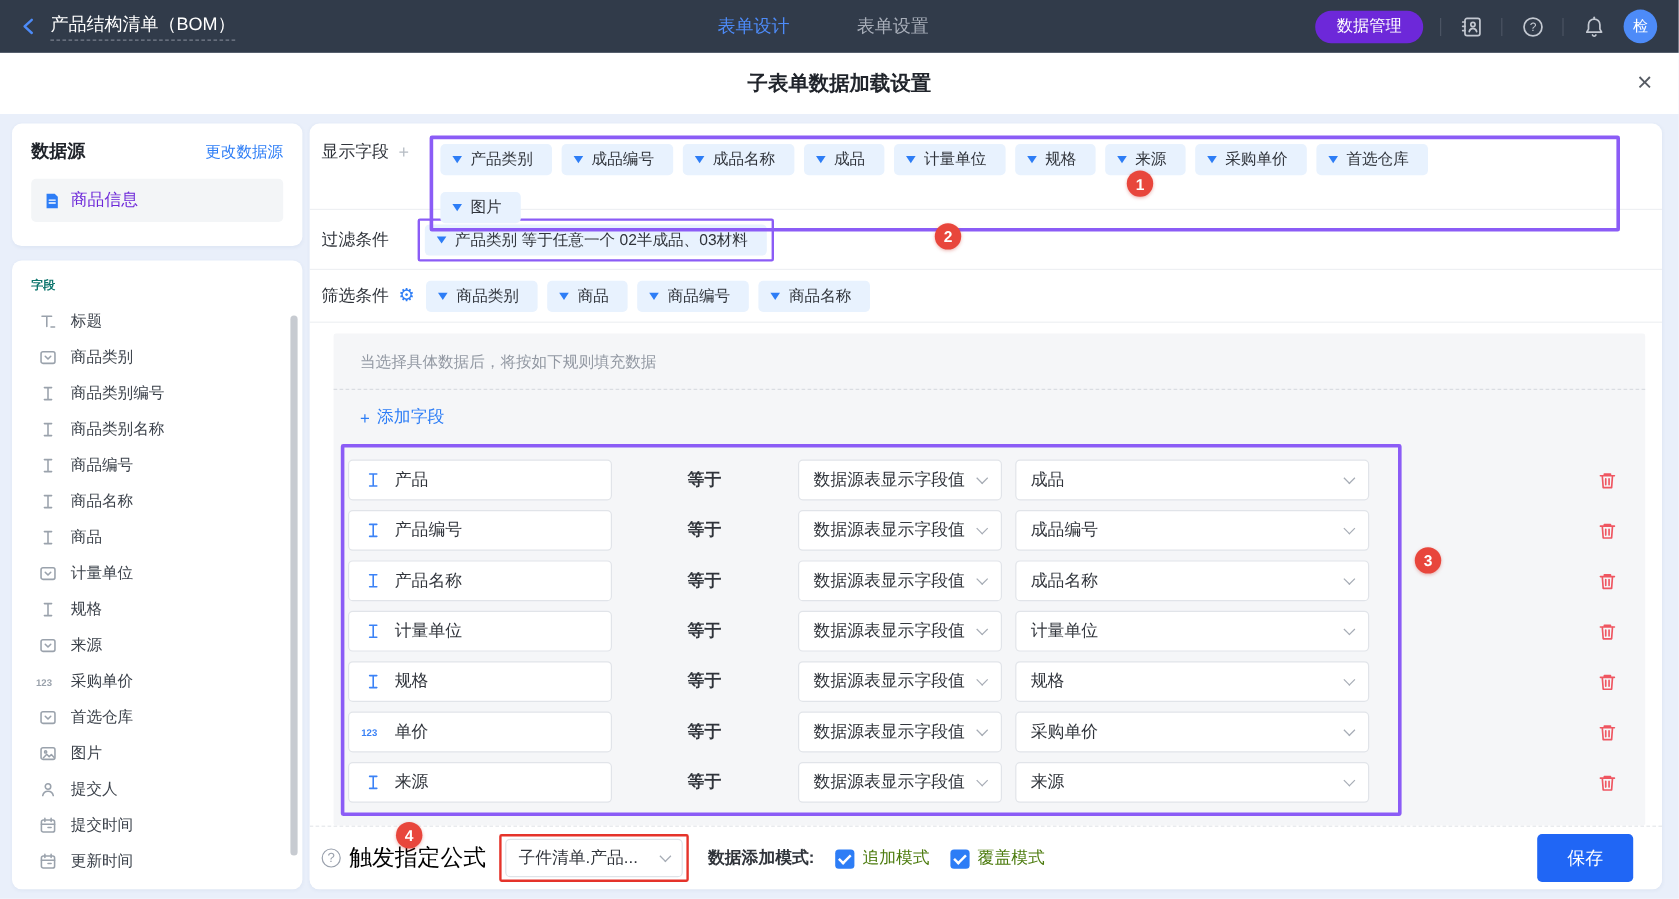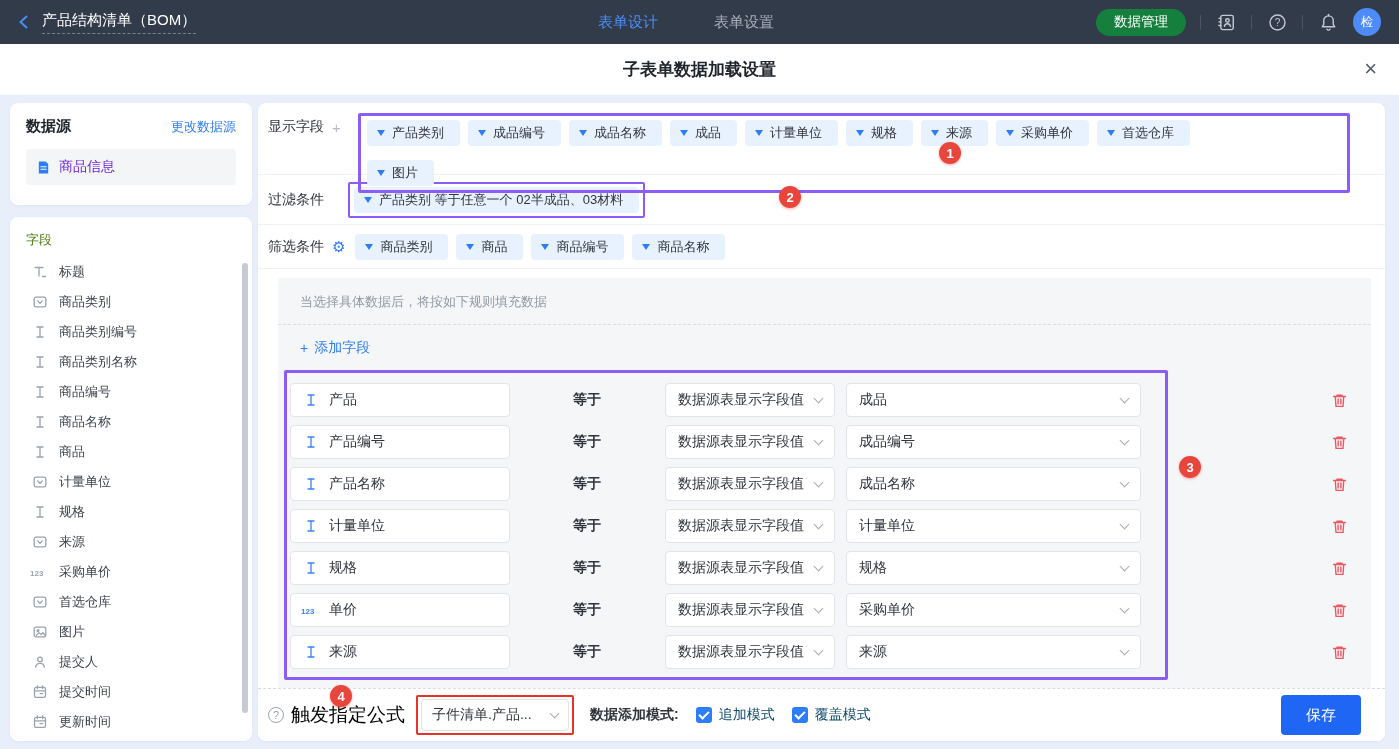--- a/index.html
+++ b/index.html
@@ -7,41 +7,41 @@
   body { font-family:"Liberation Sans", sans-serif; background:#e9effa; position:relative; overflow:hidden; color:#333; }
 
   
   .topbar { position:absolute; left:0; top:0; width:100%; height:44px; background:#313b4a; display:flex; align-items:center; z-index:20; }
   .back-btn { margin-left:16px; display:flex; align-items:center; cursor:pointer; }
   .tb-title { color:#fff; font-size:15px; margin-left:10px; padding-bottom:3px; border-bottom:1px dashed #79808d; }
   .nav-tabs { position:absolute; left:598px; top:0; height:44px; display:flex; gap:56px; align-items:center; }
   .nav-tab { font-size:15px; color:#a8aeb9; cursor:pointer; }
   .nav-tab.active { color:#4d8bf8; }
   .tb-right { margin-left:auto; display:flex; align-items:center; gap:0; padding-right:18px; }
-  .manage-btn { background:#15803d; color:#fff; font-size:13.5px; border:none; border-radius:14px; height:27px; padding:0 18px; cursor:pointer; }
+  .manage-btn { background:#6d28d9; color:#fff; font-size:13.5px; border:none; border-radius:14px; height:27px; padding:0 18px; cursor:pointer; }
   .tb-sep { width:1px; height:15px; background:#4b5463; margin:0 14px; }
   .tb-icon { width:22px; height:22px; display:flex; align-items:center; justify-content:center; cursor:pointer; }
   .avatar { width:28px; height:28px; border-radius:50%; background:#4d8bf8; color:#fff; font-size:12.5px; display:flex; align-items:center; justify-content:center; margin-left:14px; cursor:pointer; }
 
   
   .modal-head { position:absolute; left:0; top:44px; width:100%; height:51px; background:#fff; display:flex; align-items:center; justify-content:center; z-index:10; }
   .modal-title { font-size:17px; font-weight:700; color:#20242b; }
   .modal-close { position:absolute; right:22px; top:14px; font-size:22px; color:#565b63; cursor:pointer; line-height:22px; }
 
   
   .card { position:absolute; background:#fff; border-radius:8px; box-shadow:0 1px 3px rgba(40,70,140,.05); }
   .card-ds { left:10px; top:103px; width:242px; height:102px; padding:14px 16px; }
   .ds-head { display:flex; align-items:center; justify-content:space-between; }
   .ds-title { font-size:15px; font-weight:700; color:#20242b; }
   .ds-link { font-size:13px; color:#2d7df6; cursor:pointer; }
   .ds-item { margin-top:13px; height:36px; background:#f3f5f7; border-radius:4px; display:flex; align-items:center; gap:8px; padding:0 10px; cursor:pointer; }
   .ds-item span.lbl { font-size:14px; color:#6d28d9; }
 
   .card-fields { left:10px; top:217px; width:242px; height:524px; padding:14px 10px 10px 16px; overflow:hidden; }
-  .fields-title { font-size:13px; font-weight:400; color:#4d7c0f; margin-bottom:8px; }
+  .fields-title { font-size:10px; font-weight:700; color:#0f766e; margin-bottom:8px; }
   .field-item { height:30px; display:flex; align-items:center; gap:10px; padding-left:4px; cursor:pointer; border-radius:4px; }
   .f-icon { width:19px; display:flex; justify-content:center; align-items:center; flex:0 0 19px; }
   .f-label { font-size:13px; color:#3c424b; white-space:nowrap; }
   .side-scrollbar { position:absolute; right:4px; top:46px; width:6px; height:450px; background:#c7cbd1; border-radius:3px; cursor:pointer; }
 
   
   .main-panel { position:absolute; left:258px; top:103px; width:1127px; height:638px; background:#fff; border-radius:8px; box-shadow:0 1px 3px rgba(40,70,140,.05); }
   .sec-row { display:flex; border-bottom:1px solid #eef0f3; }
   .row-display { height:72px; padding:10px 35px 0 10px; align-items:flex-start; }
   .row-filter { height:50px; align-items:center; padding-left:10px; }
@@ -80,21 +80,21 @@
   .chev { display:inline-block; width:7px; height:7px; border-right:1.4px solid #a6acb5; border-bottom:1.4px solid #a6acb5; transform:rotate(45deg); margin-top:-4px; flex:0 0 7px; }
   .trash { margin-left:auto; margin-right:23px; cursor:pointer; display:flex; }
   .box-rules { position:absolute; left:6px; top:92px; width:884px; height:310px; pointer-events:none; }
 
   .panel-footer { position:absolute; left:0; bottom:0; width:100%; height:53px; border-top:1px dashed #d9dce1; display:flex; align-items:center; padding:0 24px 0 10px; background:#fff; border-radius:0 0 8px 8px; }
   .help-circle { width:16px; height:16px; border:1.2px solid #9aa1ad; border-radius:50%; color:#9aa1ad; font-size:11px; display:flex; align-items:center; justify-content:center; flex:0 0 16px; }
   .formula-label { font-size:19px; color:#000000; margin-left:7px;font-family:Liberation Mono, monospace; }
   .box-formula { display:inline-flex; border:2.5px solid #e5332a; padding:2px 3px; margin-left:11px; border-radius:2px; }
   .formula-select { width:148px; height:32px; border:1px solid #dfe3e8; border-radius:4px; background:#fff; display:flex; align-items:center; padding:0 10px; font-size:14px; color:#30343b; cursor:pointer; }
   .mode-label { margin-left:16px; font-size:14px; font-weight:700; color:#30343b; }
-  .mode { display:flex; align-items:center; gap:7px; margin-left:17px; font-size:14px; color:#0c4a6e; cursor:pointer; }
+  .mode { display:flex; align-items:flex-end; gap:7px; margin-left:17px; font-size:14px; color:#4d7c0f; cursor:pointer; }
   .cb { width:16px; height:16px; background:#2d7df6; border-radius:3px; position:relative; flex:0 0 16px; }
   .cb::after { content:""; position:absolute; left:5px; top:2px; width:4px; height:8px; border:solid #fff; border-width:0 2px 2px 0; transform:rotate(45deg); }
   .save-btn { margin-left:auto; width:80px; height:40px; background:#2066f5; color:#fff; border:none; border-radius:4px; font-size:15px; cursor:pointer; }
 </style>
 </head>
 <body>
 
 <div class="topbar">
   <div class="back-btn">
     <svg width="16" height="16" viewBox="0 0 16 16" fill="none" stroke="#4d8bf8" stroke-width="2" stroke-linecap="round" stroke-linejoin="round">

